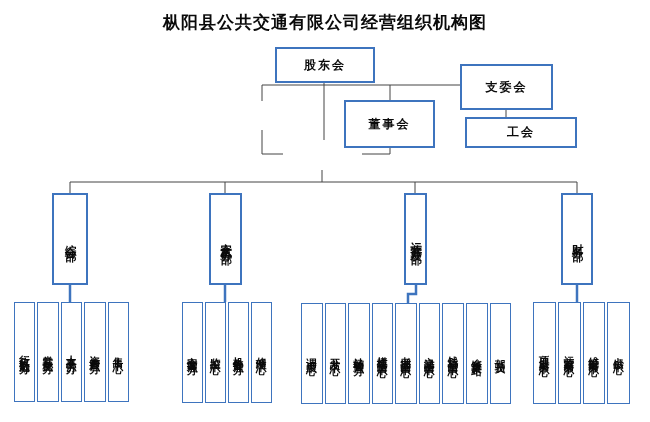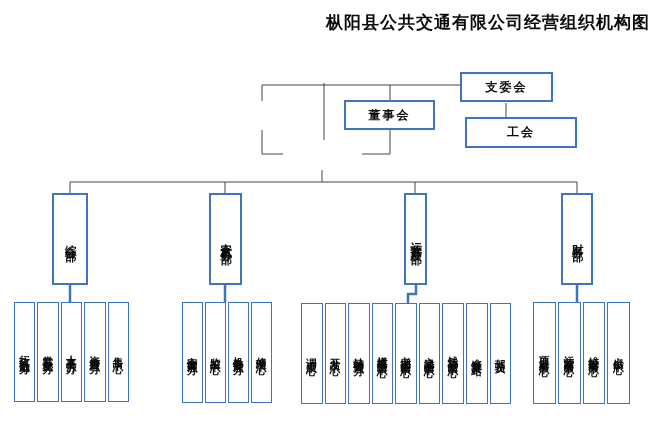--- a/index.html
+++ b/index.html
@@ -6,21 +6,21 @@
     --accent:#3e74be;
     --line:#454545;
     --text:#0a0a0a;
     --bg:#ffffff;
   }
   html,body{margin:0;padding:0;background:var(--bg);}
   body{font-family:"DejaVu Sans",sans-serif;color:var(--text);}
   .canvas{position:relative;width:650px;height:422px;background:var(--bg);overflow:hidden;}
   .title{
     position:absolute;left:0;top:11px;width:650px;
-    text-align:right;font-size:17px;font-weight:bold;letter-spacing:1px;
+    text-align:center;font-size:17px;font-weight:bold;letter-spacing:1px;
   }
   .lines{position:absolute;left:0;top:0;}
   .box{
     position:absolute;box-sizing:border-box;
     border:2px solid var(--accent);background:#fff;
     display:flex;align-items:center;justify-content:center;
     font-size:12px;font-weight:bold;letter-spacing:2px;
     white-space:nowrap;
   }
   .vbox{
@@ -71,27 +71,30 @@
       <polyline points="577,182 577,193"></polyline>
     </g>
     <g stroke="var(--accent)" stroke-width="2.5" fill="none">
       <polyline points="70,285 70,302"></polyline>
       <polyline points="225,285 225,302"></polyline>
       <polyline points="416,285 416,294 408,294 408,303"></polyline>
       <polyline points="577,285 577,302"></polyline>
     </g>
   </svg>
 
-  <div class="box" style="left:460px;top:72px;width:93px;height:30px">
+  <div class="box" style="left:275px;top:47px;width:100px;height:36px">
+    <span>股东会</span>
+  </div>
+  <div class="box" style="left:460px;top:64px;width:93px;height:46px">
     <span>支委会</span>
   </div>
   <div class="box" style="left:465px;top:117px;width:112px;height:31px">
     <span>工会</span>
   </div>
-  <div class="box" style="left:344px;top:100px;width:91px;height:30px">
+  <div class="box" style="left:344px;top:100px;width:91px;height:48px">
     <span>董事会</span>
   </div>
 
   <div class="vbox" style="left:52px;top:193px;width:36px;height:92px">
     <span class="vtext">综合部</span>
   </div>
   <div class="vbox" style="left:209px;top:193px;width:33px;height:92px">
     <span class="vtext">安全机务部</span>
   </div>
   <div class="vbox" style="left:404px;top:193px;width:23px;height:92px">

